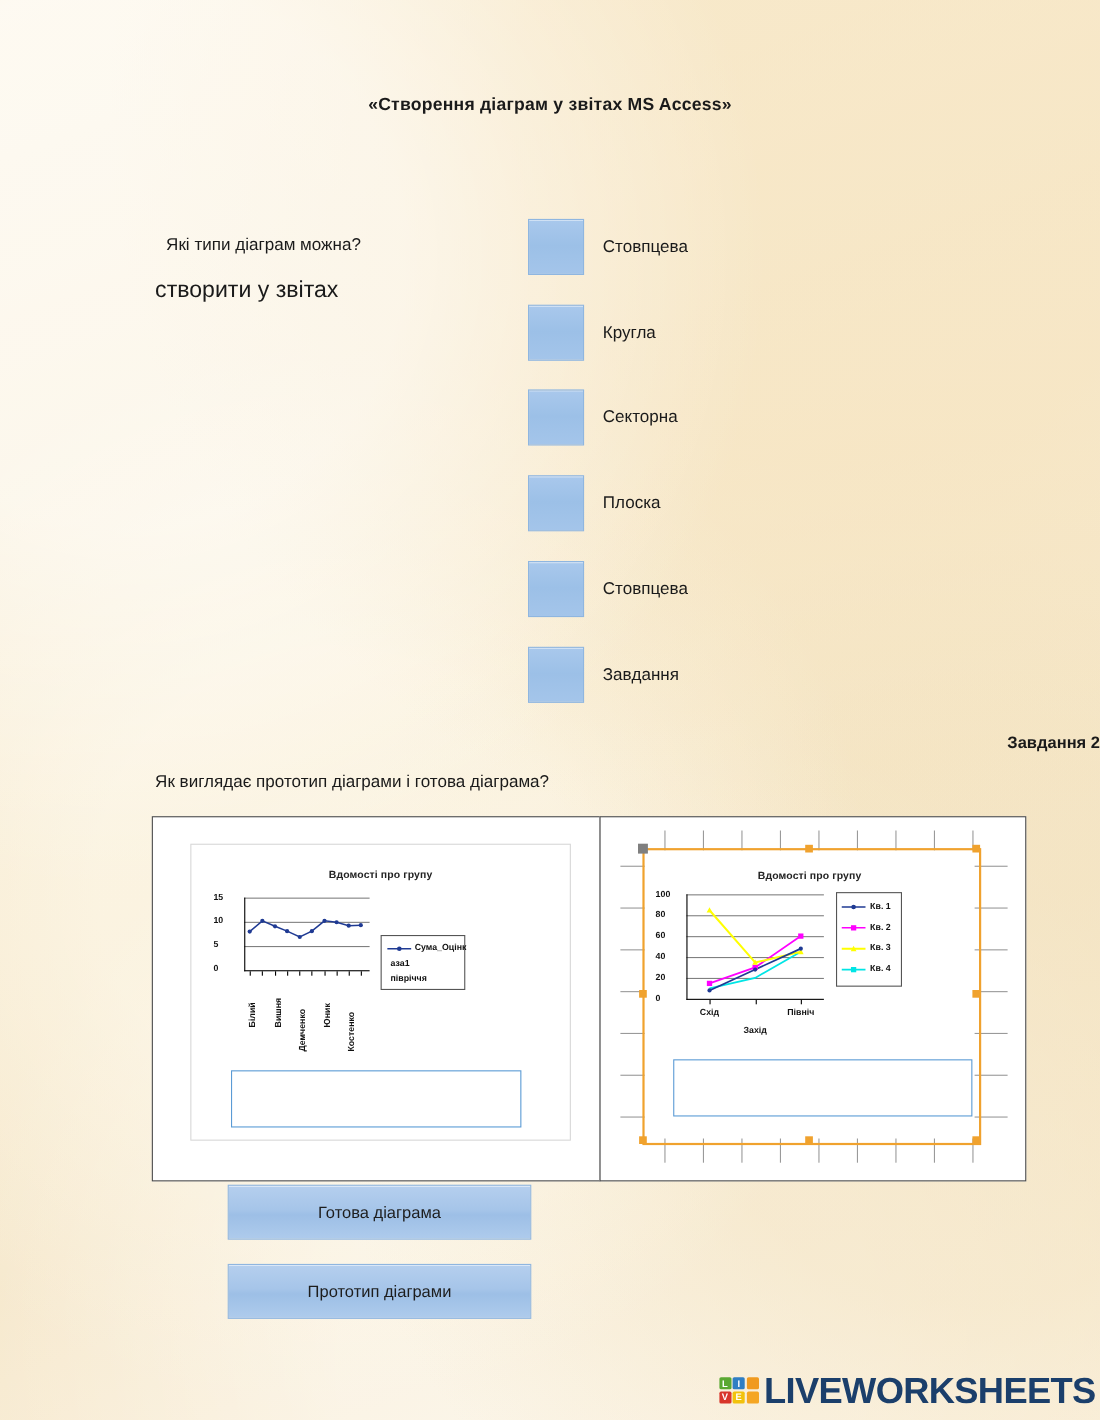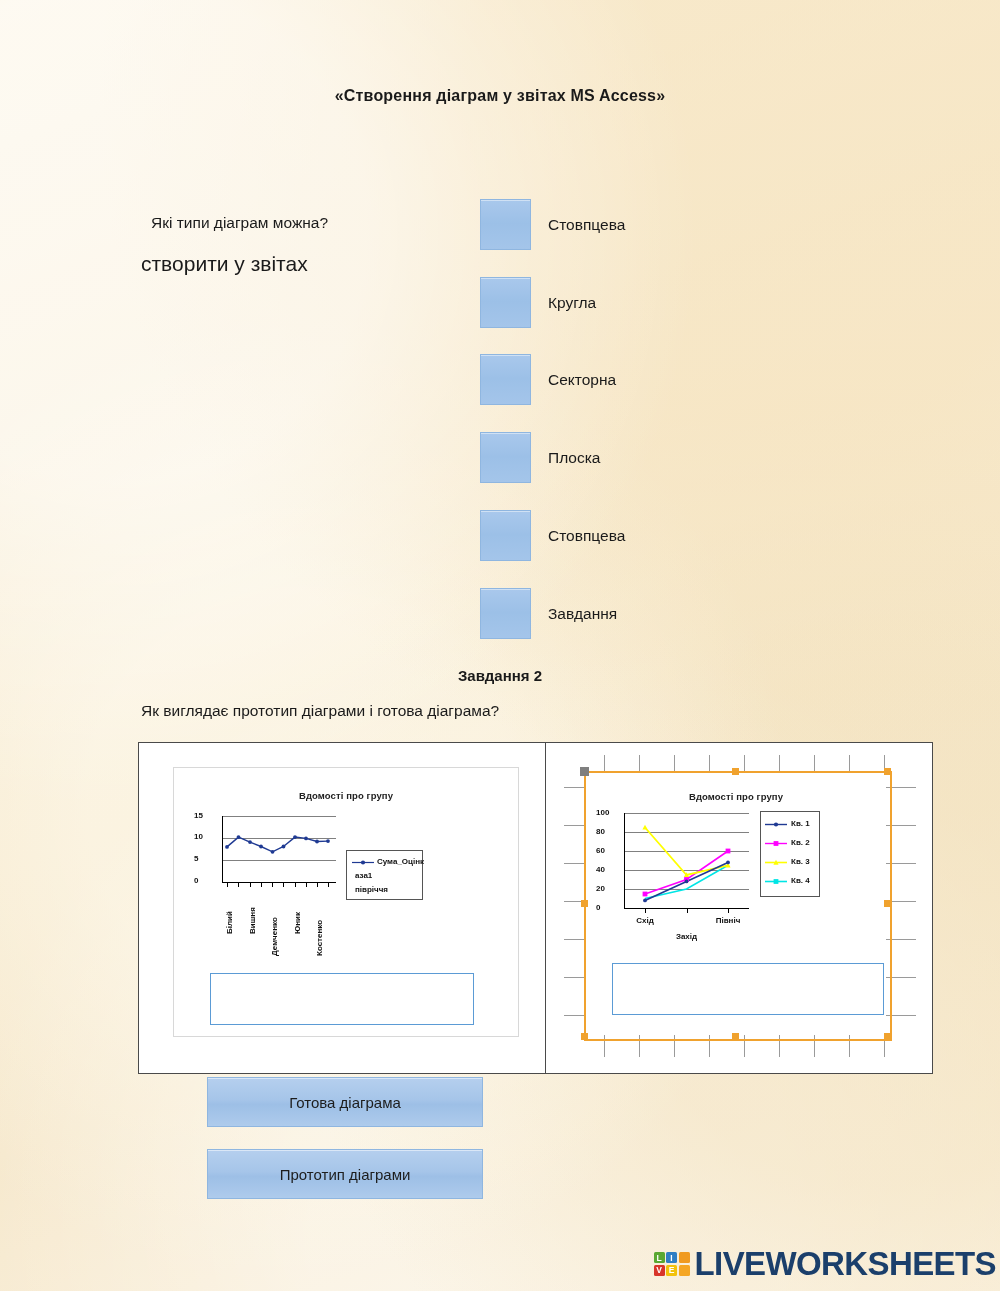--- a/index.html
+++ b/index.html
@@ -20,21 +20,21 @@
   }
   .sheet{position:absolute;inset:0;}
 
   
   .title1{position:absolute;top:46px;left:0;width:1000px;text-align:center;
           font-size:16px;font-weight:bold;letter-spacing:.2px;}
   .title2{position:absolute;top:87px;left:0;width:1000px;text-align:center;
           font-size:16px;font-weight:bold;letter-spacing:.2px;}
   .task1-h{position:absolute;top:140px;left:0;width:1000px;text-align:center;
           font-size:15px;font-weight:bold;}
-  .task2-h{position:absolute;top:667px;left:0;width:1000px;text-align:center;
+  .task2-h{position:absolute;top:667px;left:0;width:1000px;text-align:right;
           font-size:15px;font-weight:bold;}
 
   
   .q1-l1{position:absolute;left:151px;top:214px;font-size:15.5px;}
   .q1-l2{position:absolute;left:141px;top:252px;font-size:21px;}
 
   .optrow{position:absolute;left:480px;display:flex;align-items:center;gap:17px;}
   .dropbox{
     width:49px;height:49px;
     background:linear-gradient(180deg,#a9c8ec 0%,#9cc0e7 48%,#a4c5ea 100%);

